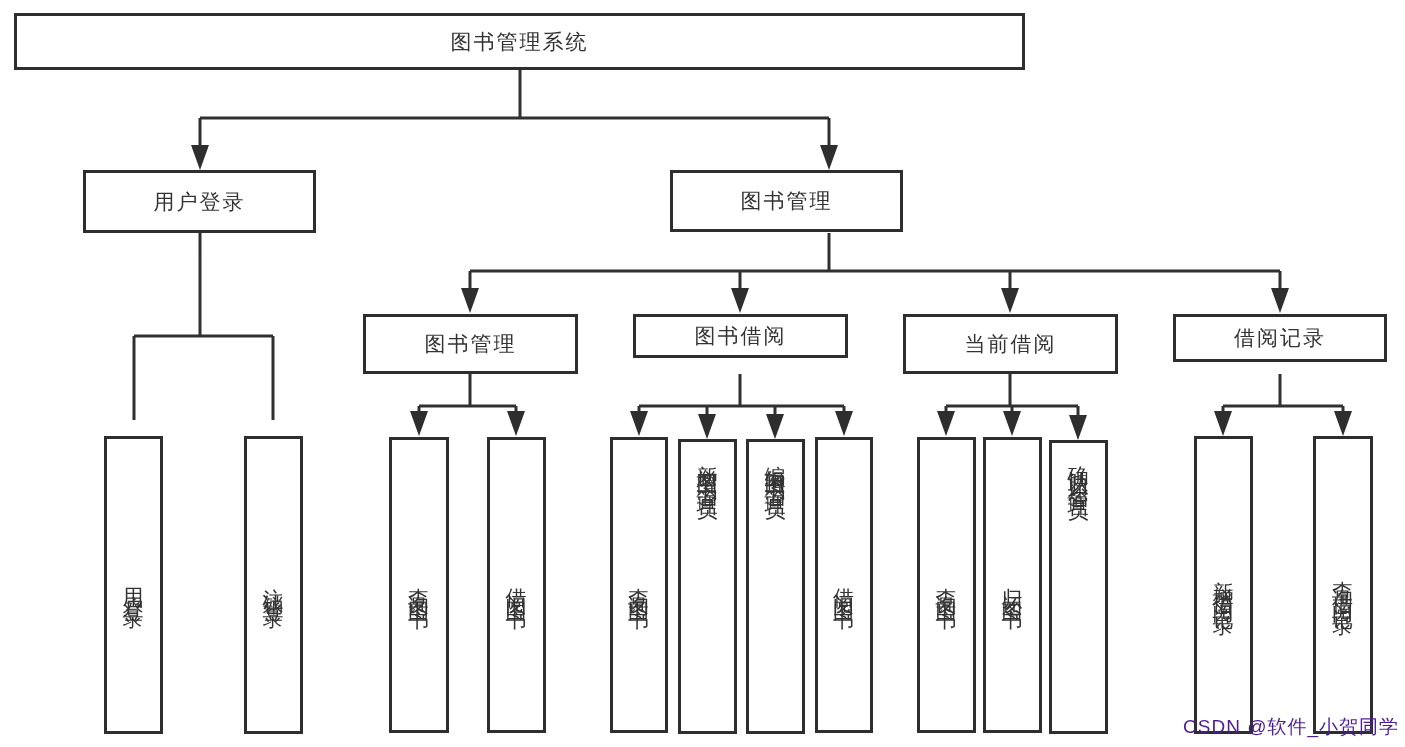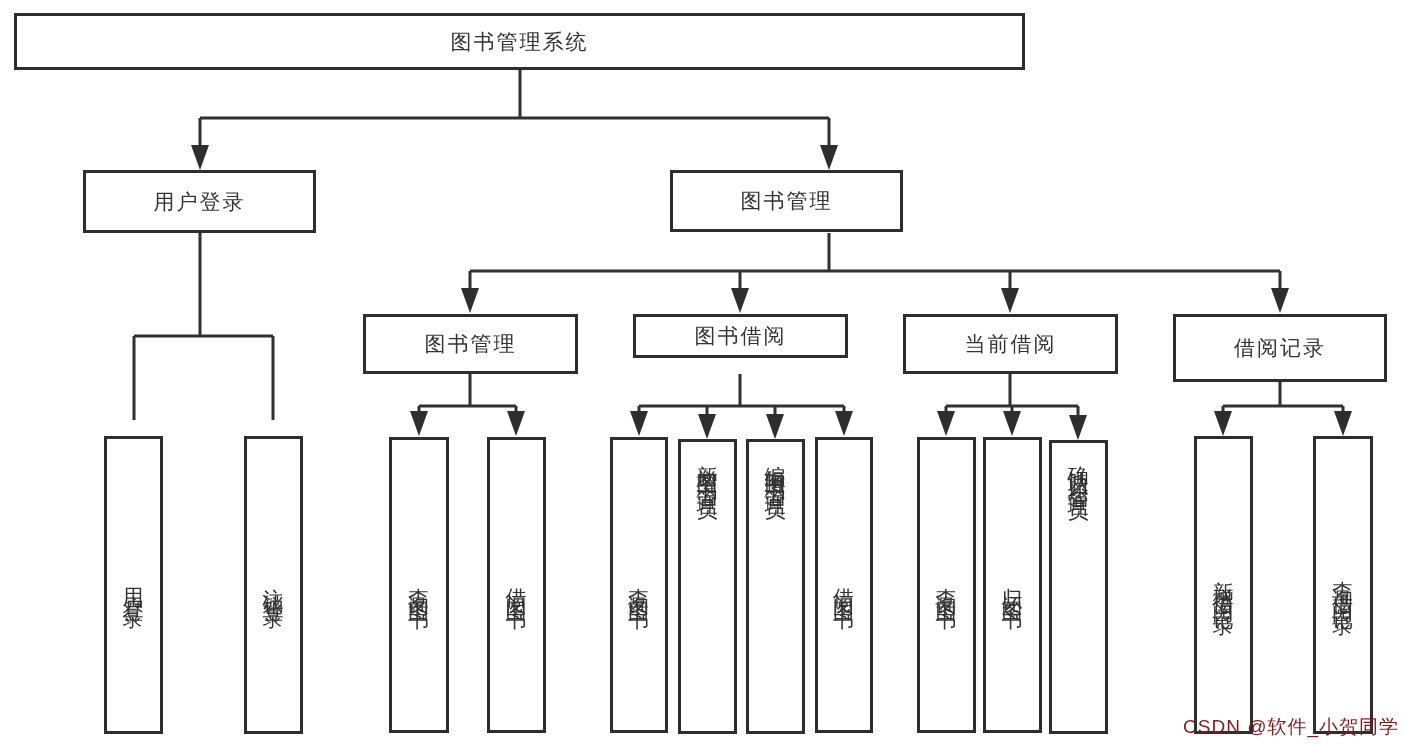--- a/index.html
+++ b/index.html
@@ -43,21 +43,21 @@
     line-height: 1.1;
   }
   .v-fill { align-items: flex-start; }
   .v-fill span { padding-top: 6px; letter-spacing: 5px; }
   #watermark {
     position: absolute;
     right: 6px;
     bottom: 7px;
     font-size: 19px;
     letter-spacing: 1px;
-    color: #7f1d1d;
+    color: #4c1d95;
     z-index: 10;
     white-space: nowrap;
   }
 </style>
 </head>
 <body>
 
 <div id="canvas">
 
   <svg id="connectors" viewBox="0 0 1405 747" xmlns="http://www.w3.org/2000/svg">
@@ -104,21 +104,21 @@
 
   <div class="box h-box" style="left:363px; top:314px; width:215px; height:60px">
     <span>图书管理</span>
   </div>
   <div class="box h-box" style="left:633px; top:314px; width:215px; height:44px">
     <span>图书借阅</span>
   </div>
   <div class="box h-box" style="left:903px; top:314px; width:215px; height:60px">
     <span>当前借阅</span>
   </div>
-  <div class="box h-box" style="left:1173px; top:314px; width:214px; height:68px">
+  <div class="box h-box" style="left:1173px; top:314px; width:214px; height:48px">
     <span>借阅记录</span>
   </div>
 
   <div class="box v-box" style="left:104px; top:436px; width:59px; height:298px">
     <span>用户登录</span>
   </div>
   <div class="box v-box" style="left:244px; top:436px; width:59px; height:298px">
     <span>注销登录</span>
   </div>
 

